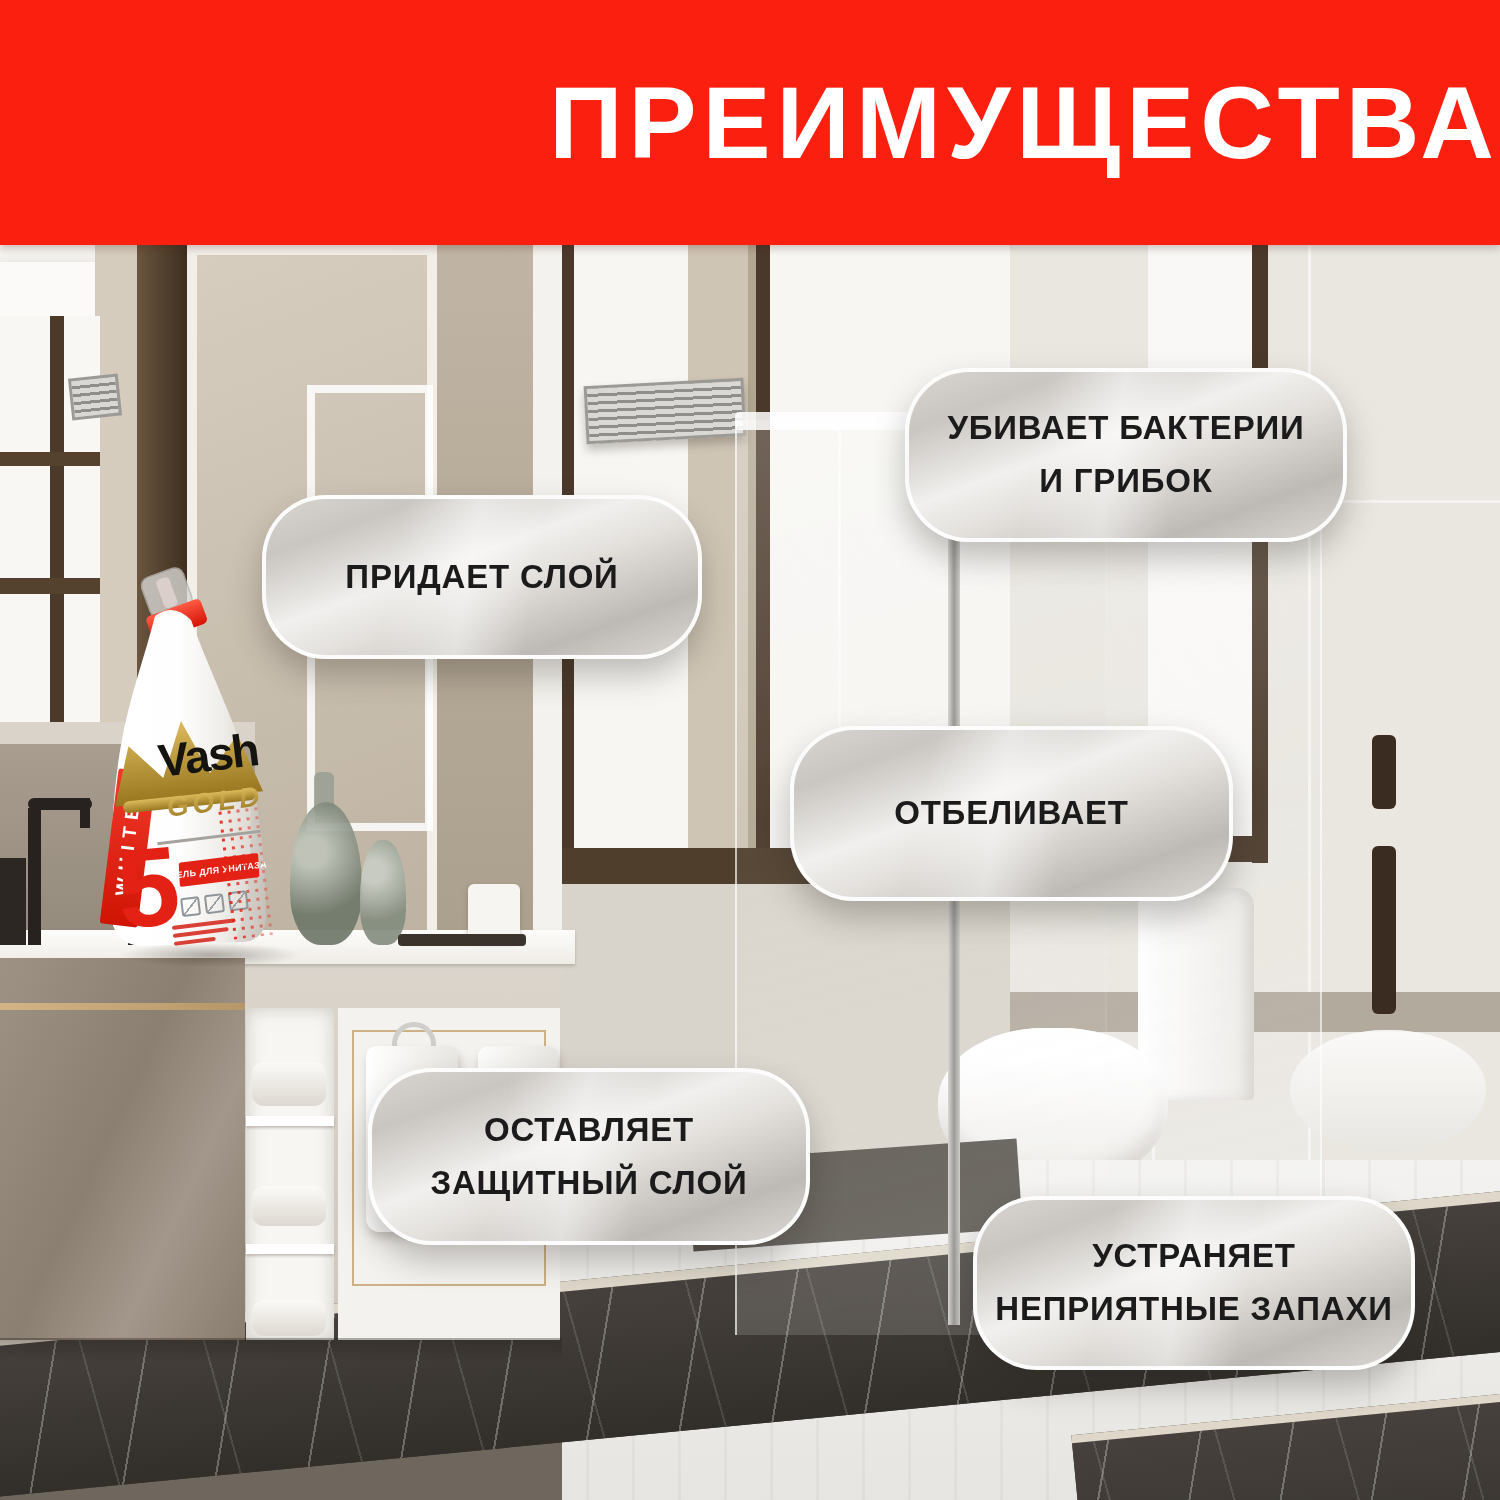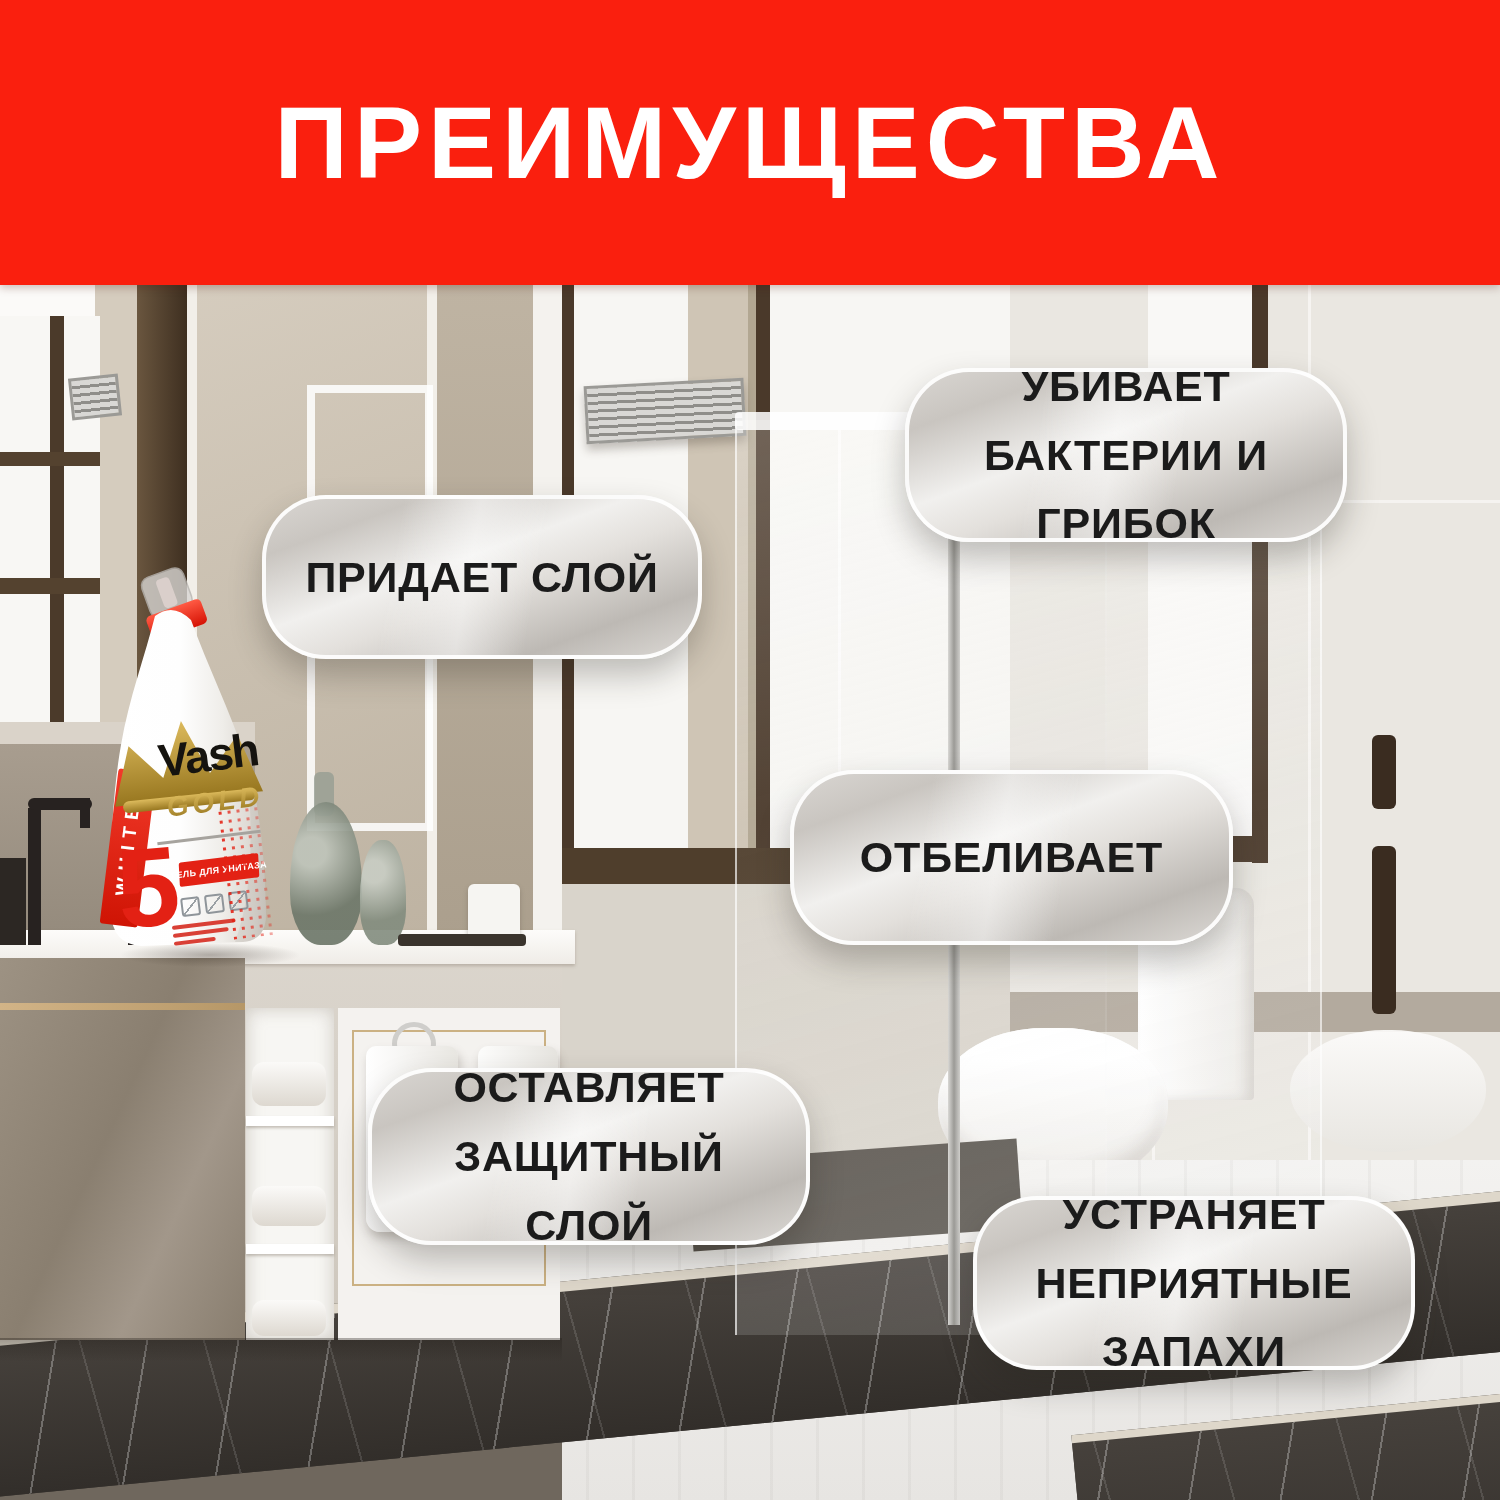--- a/index.html
+++ b/index.html
@@ -6,22 +6,22 @@
     --red:#fa1f0e;
     --label-red:#e32114;
     --gold:#b2903a;
     --badge-text:#1b1b1b;
   }
   html,body{margin:0;padding:0;background:#fff;}
   body{width:1500px;height:1500px;font-family:"Liberation Sans",sans-serif;}
   .card{position:relative;width:1500px;height:1500px;overflow:hidden;background:#d8d2c9;}
 
   
-  .banner{position:absolute;left:0;top:0;width:1500px;height:285px;background:var(--red);
-          display:flex;align-items:center;justify-content:center;z-index:60;
+  .banner{position:absolute;left:0;top:0;width:1500px;height:245px;background:var(--red);
+          display:flex;align-items:center;justify-content:flex-end;z-index:60;
           box-shadow:0 3px 8px rgba(80,20,10,.25);}
   .banner h1{margin:0;color:#ffffff;font-size:102px;font-weight:700;letter-spacing:6px;line-height:1;}
 
   
   .scene{position:absolute;inset:0;background:linear-gradient(180deg,#efece7 0%,#e6e2db 35%,#d8d2c9 70%,#c7c0b5 100%);}
   .scene *{position:absolute;}
 
   .ceiling{left:0;top:245px;width:1500px;height:140px;background:linear-gradient(180deg,#f5f3ef,#eae6df);}
   .ceiling-recess{left:615px;top:245px;width:575px;height:88px;background:#ddd6cc;box-shadow:inset 0 -6px 8px rgba(90,80,65,.25);}
   .soffit{left:0;top:262px;width:132px;height:54px;background:#fbfaf8;box-shadow:0 6px 10px rgba(80,70,55,.35);}
@@ -173,26 +173,26 @@
       -webkit-mask-image:linear-gradient(90deg,rgba(0,0,0,.95),rgba(0,0,0,.3));
       mask-image:linear-gradient(90deg,rgba(0,0,0,.95),rgba(0,0,0,.3));}
 
   
   .badge{position:absolute;z-index:50;display:flex;align-items:center;justify-content:center;
       border:4px solid rgba(255,255,255,.92);border-radius:64px;box-sizing:border-box;
       background:
         linear-gradient(100deg,rgba(255,255,255,0) 30%,rgba(255,255,255,.45) 47%,rgba(255,255,255,0) 62%),
         linear-gradient(160deg,#d9d6d2 0%,#c9c5c0 18%,#f1f0ee 42%,#e3e0dc 56%,#bdb9b4 80%,#dcd9d5 100%);
       box-shadow:0 16px 32px rgba(40,35,30,.28);}
-  .badge span{color:var(--badge-text);font-size:43px;font-weight:700;letter-spacing:.8px;
+  .badge span{color:var(--badge-text);font-size:33px;font-weight:700;letter-spacing:.8px;
       line-height:1.6;text-align:center;}
   .b1{left:905px;top:368px;width:442px;height:174px;}
   .b1 span{width:382px;}
   .b2{left:262px;top:495px;width:440px;height:164px;}
-  .b3{left:790px;top:770px;width:443px;height:175px;}
+  .b3{left:790px;top:726px;width:443px;height:175px;}
   .b4{left:368px;top:1068px;width:442px;height:177px;}
   .b4 span{width:344px;text-align:center;}
   .b5{left:973px;top:1196px;width:442px;height:174px;}
   .b5 span{width:408px;}
 </style>
 </head>
 <body>
 
 <div class="card">
 

